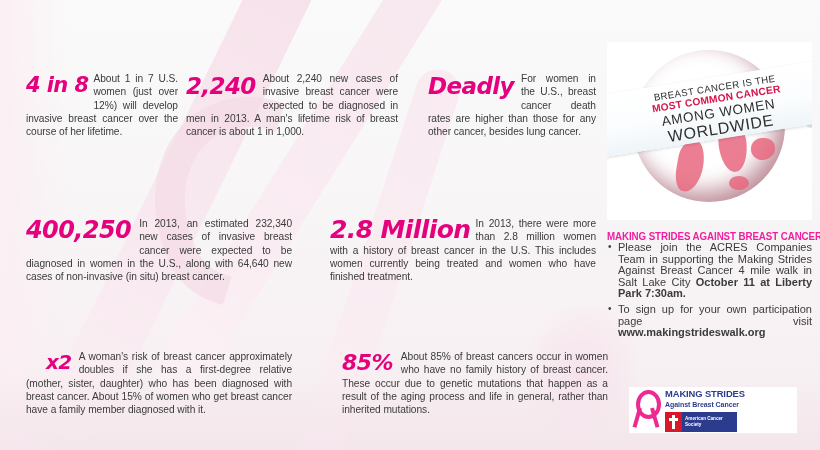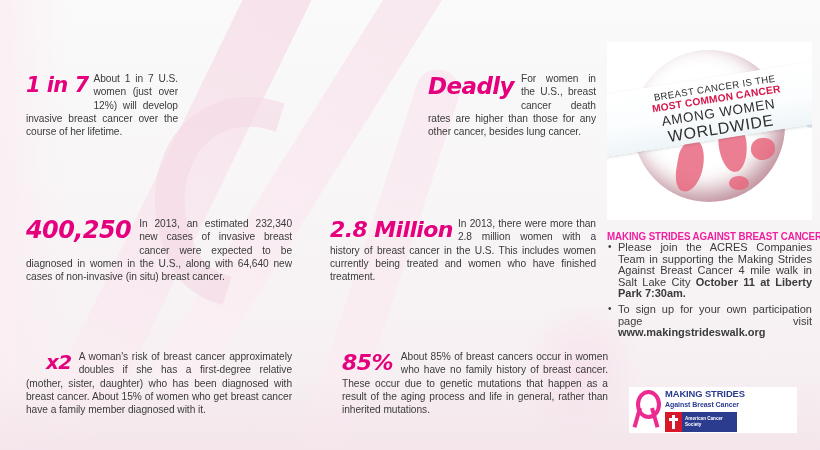--- a/index.html
+++ b/index.html
@@ -124,21 +124,21 @@
   .f1 .stat  { font-size: 21px; line-height: 27px; margin-right: 5px; }
   .f2  { left: 186px; top: 62px;  width: 212px; }
   .f2 .stat  { font-size: 23px; line-height: 28px; margin-right: 7px; }
   .f3  { left: 428px; top: 62px;  width: 168px; }
   .f3 .stat  { font-size: 23px; line-height: 28px; margin-right: 7px; }
 
   
   .f4  { left: 26px;  top: 207px; width: 266px; }
   .f4 .stat  { font-size: 24px; line-height: 27px; margin-right: 8px; }
   .f5  { left: 330px; top: 207px; width: 266px; }
-  .f5 .stat  { font-size: 22px; line-height: 26px; margin-right: 5px; }
+  .f5 .stat  { font-size: 25px; line-height: 26px; margin-right: 5px; }
 
   
   .f6  { left: 26px;  top: 340px; width: 266px; }
   .f6 .stat  { font-size: 20px; line-height: 24px; margin-right: 7px; margin-left: 20px; }
   .f7  { left: 342px; top: 340px; width: 266px; }
   .f7 .stat  { font-size: 22px; line-height: 26px; margin-right: 8px; }
 
   
   .panel {
     position: absolute;
@@ -352,23 +352,26 @@
     <div class="wm-loop"></div>
     <div class="wm-blob"></div>
     <div class="wm-bottom-tint"></div>
   </div>
 
   <div class="content">
 
     <div class="facts">
 
       <p class="fact f1">
-        <span class="stat">1 in 7</span><span>About 1 in 7 U.S. women (just over 12%) will develop invasive breast cancer over the course of her lifetime.</span>
-      </p>
-
+        <span class="stat">4 in 8</span><span>About 1 in 7 U.S. women (just over 12%) will develop invasive breast cancer over the course of her lifetime.</span>
+      </p>
+
+      <p class="fact f2">
+        <span class="stat">2,240</span><span>About 2,240 new cases of invasive breast cancer were expected to be diagnosed in men in 2013. A man's lifetime risk of breast cancer is about 1 in 1,000.</span>
+      </p>
 
       <p class="fact f3">
         <span class="stat">Deadly</span><span>For women in the U.S., breast cancer death rates are higher than those for any other cancer, besides lung cancer.</span>
       </p>
 
       <p class="fact f4">
         <span class="stat">400,250</span><span>In 2013, an estimated 232,340 new cases of invasive breast cancer were expected to be diagnosed in women in the U.S., along with 64,640 new cases of non-invasive (in situ) breast cancer.</span>
       </p>
 
       <p class="fact f5">

